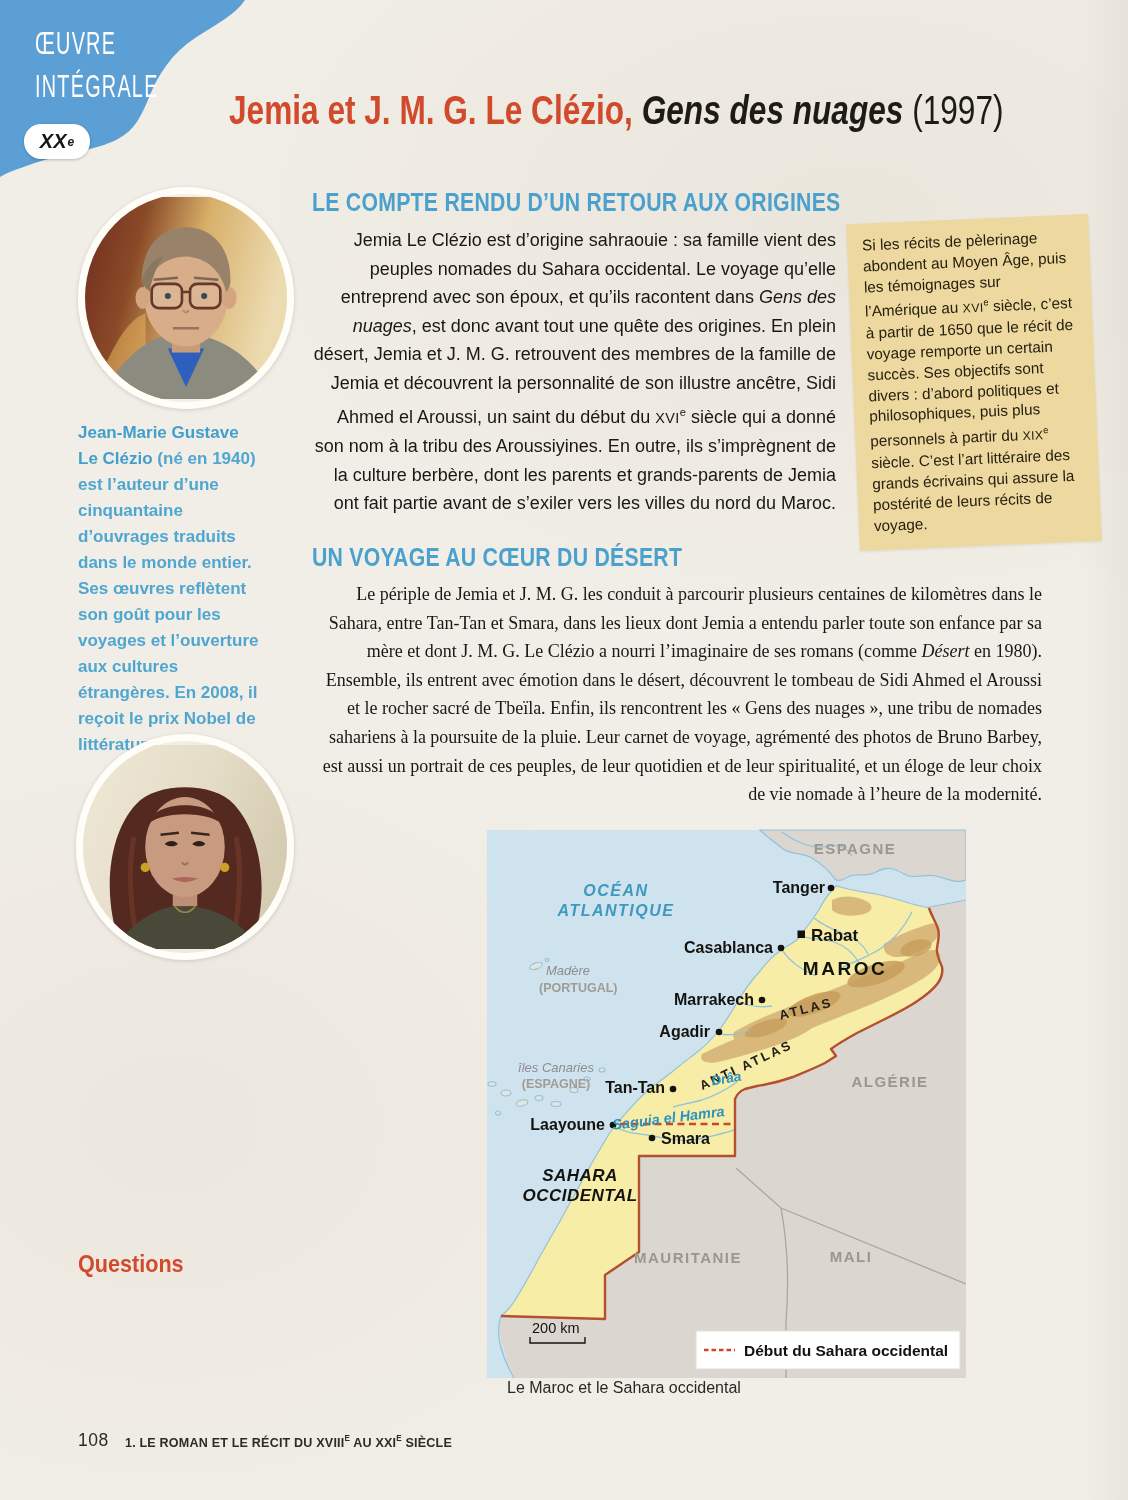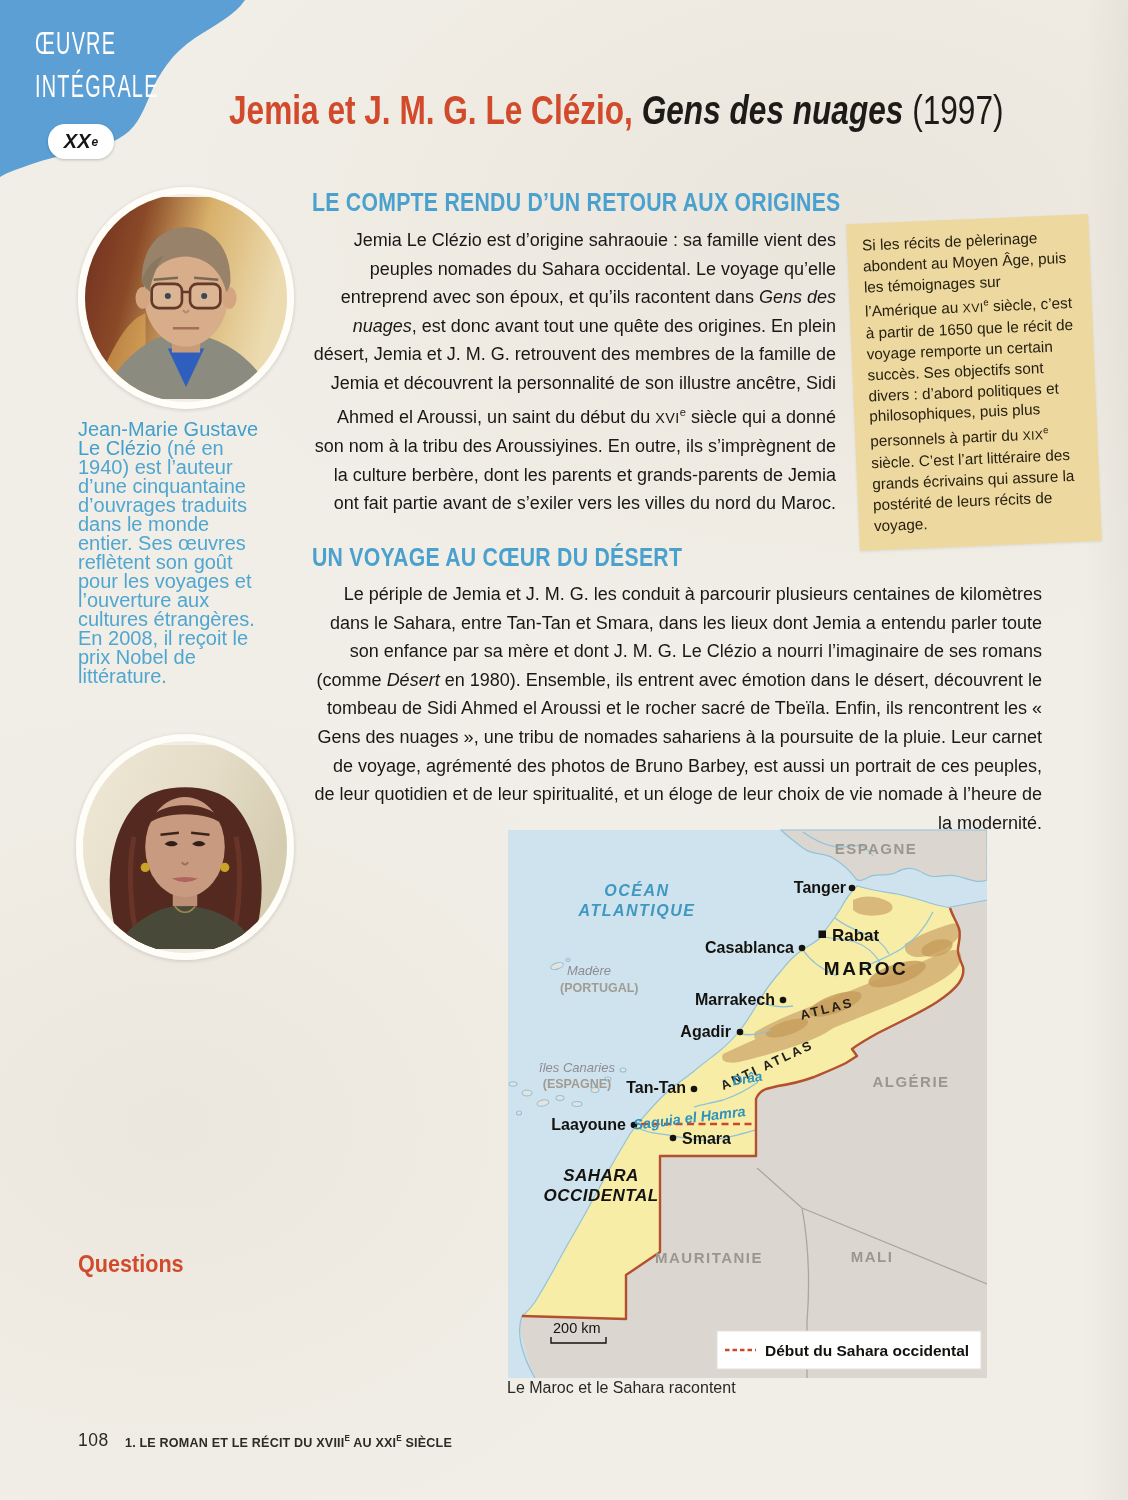--- a/index.html
+++ b/index.html
@@ -14,21 +14,21 @@
     color:#1b1a17;
   }
   
   .blob-svg{position:absolute; left:0; top:0;}
   .badge-text{
     position:absolute; left:35px; top:22px; color:#ffffff;
     font-size:32px; line-height:43px; letter-spacing:2px; font-weight:400;
     transform:scaleX(0.62); transform-origin:0 0; white-space:nowrap;
   }
   .pill{
-    position:absolute; left:48px; top:124px; width:66px; height:35px;
+    position:absolute; left:24px; top:124px; width:66px; height:35px;
     background:#ffffff; border-radius:17px; box-shadow:0 1px 3px rgba(0,0,0,0.22);
     display:flex; align-items:center; justify-content:center;
     font-weight:700; font-style:italic; font-size:20px; color:#151515;
   }
   .pill .sup{font-size:12px; vertical-align:super; margin-left:1px;}
   
   .page-title{
     position:absolute; left:229px; top:88px; white-space:nowrap;
     font-size:40px; font-weight:700; transform:scaleX(0.79); transform-origin:0 0;
     color:#1d1b18;
@@ -46,33 +46,33 @@
   .para .it{font-style:italic;}
   .para .rn{font-size:0.8em; letter-spacing:0.4px;}
   .sup{font-size:0.62em; vertical-align:super;}
   
   .photo{
     position:absolute; border-radius:50%; border:7px solid #fffdf7;
     box-shadow:0 1px 4px rgba(0,0,0,0.15); overflow:hidden;
   }
   .photo svg{display:block;}
   
-  .bio{position:absolute; width:183px; font-size:20px; font-weight:400; line-height:19px; color:#4fa6d0;}
+  .bio{position:absolute; width:183px; font-size:17px; font-weight:700; line-height:26px; color:#4fa6d0;}
   .bio .name{color:#419fcb;}
   
   .aside{
     position:absolute; left:853px; top:219px; width:212px;
     padding:12px 15px 14px 15px; background:#edd9a0;
     transform:rotate(-2.4deg); transform-origin:50% 50%;
     font-size:15.3px; line-height:20.8px; color:#27200f;
     box-shadow:0 1px 3px rgba(0,0,0,0.08);
   }
   .aside .rn{font-size:0.8em; letter-spacing:0.4px;}
   
-  .map-wrap{position:absolute; left:505px; top:822px;}
+  .map-wrap{position:absolute; left:484px; top:822px;}
   .map-caption{position:absolute; left:507px; top:1379px; font-size:16px; color:#2a2823;}
   
   .q-head{
     position:absolute; left:78px; top:1250px; color:#d14a2b; font-size:24px; font-weight:700;
     transform:scaleX(0.9); transform-origin:0 0;
   }
   .q-text{position:absolute; left:78px; top:1290px; width:400px; font-size:17.5px; line-height:24.4px; color:#191815;}
   
   .footer{position:absolute; left:78px; top:1430px; display:flex; gap:16px; align-items:baseline; color:#2d2b26;}
   .footer .pageno{font-size:17.5px; letter-spacing:0.5px;}
@@ -152,21 +152,21 @@
   <div class="h-blue" style="left:312px; top:188px;">LE COMPTE RENDU D’UN RETOUR AUX ORIGINES</div>
   <div class="para" style="left:312px; top:226px; width:524px;">
     <span>Jemia Le Clézio est d’origine sahraouie : sa famille vient des peuples nomades du Sahara occidental. Le voyage qu’elle entreprend avec son époux, et qu’ils racontent dans </span><span class="it">Gens des nuages</span><span>, est donc avant tout une quête des origines. En plein désert, Jemia et J. M. G. retrouvent des membres de la famille de Jemia et découvrent la personnalité de son illustre ancêtre, Sidi Ahmed el Aroussi, un saint du début du </span><span class="rn">XVI</span><sup class="sup">e</sup><span> siècle qui a donné son nom à la tribu des Aroussiyines. En outre, ils s’imprègnent de la culture berbère, dont les parents et grands-parents de Jemia ont fait partie avant de s’exiler vers les villes du nord du Maroc.</span>
   </div>
 
   <div class="aside">
     <span>Si les récits de pèlerinage abondent au Moyen Âge, puis les témoignages sur l’Amérique au </span><span class="rn">XVI</span><sup class="sup">e</sup><span> siècle, c’est à partir de 1650 que le récit de voyage remporte un certain succès. Ses objectifs sont divers : d’abord politiques et philosophiques, puis plus personnels à partir du </span><span class="rn">XIX</span><sup class="sup">e</sup><span> siècle. C’est l’art littéraire des grands écrivains qui assure la postérité de leurs récits de voyage.</span>
   </div>
 
   <div class="h-blue" style="left:312px; top:543px;">UN VOYAGE AU CŒUR DU DÉSERT</div>
-  <div class="para" style="left:312px; top:580px; width:730px;">
+  <div class="para" style="left:312px; top:580px; width:730px;font-family:Liberation Serif, serif;">
     <span>Le périple de Jemia et J. M. G. les conduit à parcourir plusieurs centaines de kilomètres dans le Sahara, entre Tan-Tan et Smara, dans les lieux dont Jemia a entendu parler toute son enfance par sa mère et dont J. M. G. Le Clézio a nourri l’imaginaire de ses romans (comme </span><span class="it">Désert</span><span> en 1980). Ensemble, ils entrent avec émotion dans le désert, découvrent le tombeau de Sidi Ahmed el Aroussi et le rocher sacré de Tbeïla. Enfin, ils rencontrent les « Gens des nuages », une tribu de nomades sahariens à la poursuite de la pluie. Leur carnet de voyage, agrémenté des photos de Bruno Barbey, est aussi un portrait de ces peuples, de leur quotidien et de leur spiritualité, et un éloge de leur choix de vie nomade à l’heure de la modernité.</span>
   </div>
 
   <div class="photo" style="left:76px; top:734px; width:204px; height:212px;">
     <svg width="204" height="212" viewBox="0 0 200 200">
       <defs>
         <linearGradient id="bg2" x1="0" y1="0" x2="1" y2="0.4">
           <stop offset="0" stop-color="#efe8d6"></stop>
             <stop offset="0.6" stop-color="#e4dcc6"></stop>
             <stop offset="1" stop-color="#d6ccb2"></stop>
@@ -289,21 +289,21 @@
       <text class="m-scale" x="48" y="511">200 km</text>
       <path d="M46,515 L46,521 L101,521 L101,515" stroke="#14120f" stroke-width="1.4" fill="none"></path>
 
       <g>
         <rect x="212" y="509" width="264" height="38" fill="#ffffff" stroke="#e3dfd6"></rect>
         <path d="M220,528 L251,528" stroke="#cc4727" stroke-width="2.6" stroke-dasharray="4.5,3" fill="none"></path>
         <text class="m-legend" x="260" y="534">Début du Sahara occidental</text>
       </g>
     </svg>
   </div>
-  <div class="map-caption">Le Maroc et le Sahara racontent</div>
+  <div class="map-caption">Le Maroc et le Sahara occidental</div>
 
   <div class="q-head">Questions</div>
 
   <div class="footer">
     <span class="pageno">108</span>
     <span class="chapter"><span>1. LE ROMAN ET LE RÉCIT DU XVIII</span><span class="sup-e">E</span><span> AU XXI</span><span class="sup-e">E</span><span> SIÈCLE</span></span>
   </div>
 
 </div>
 

